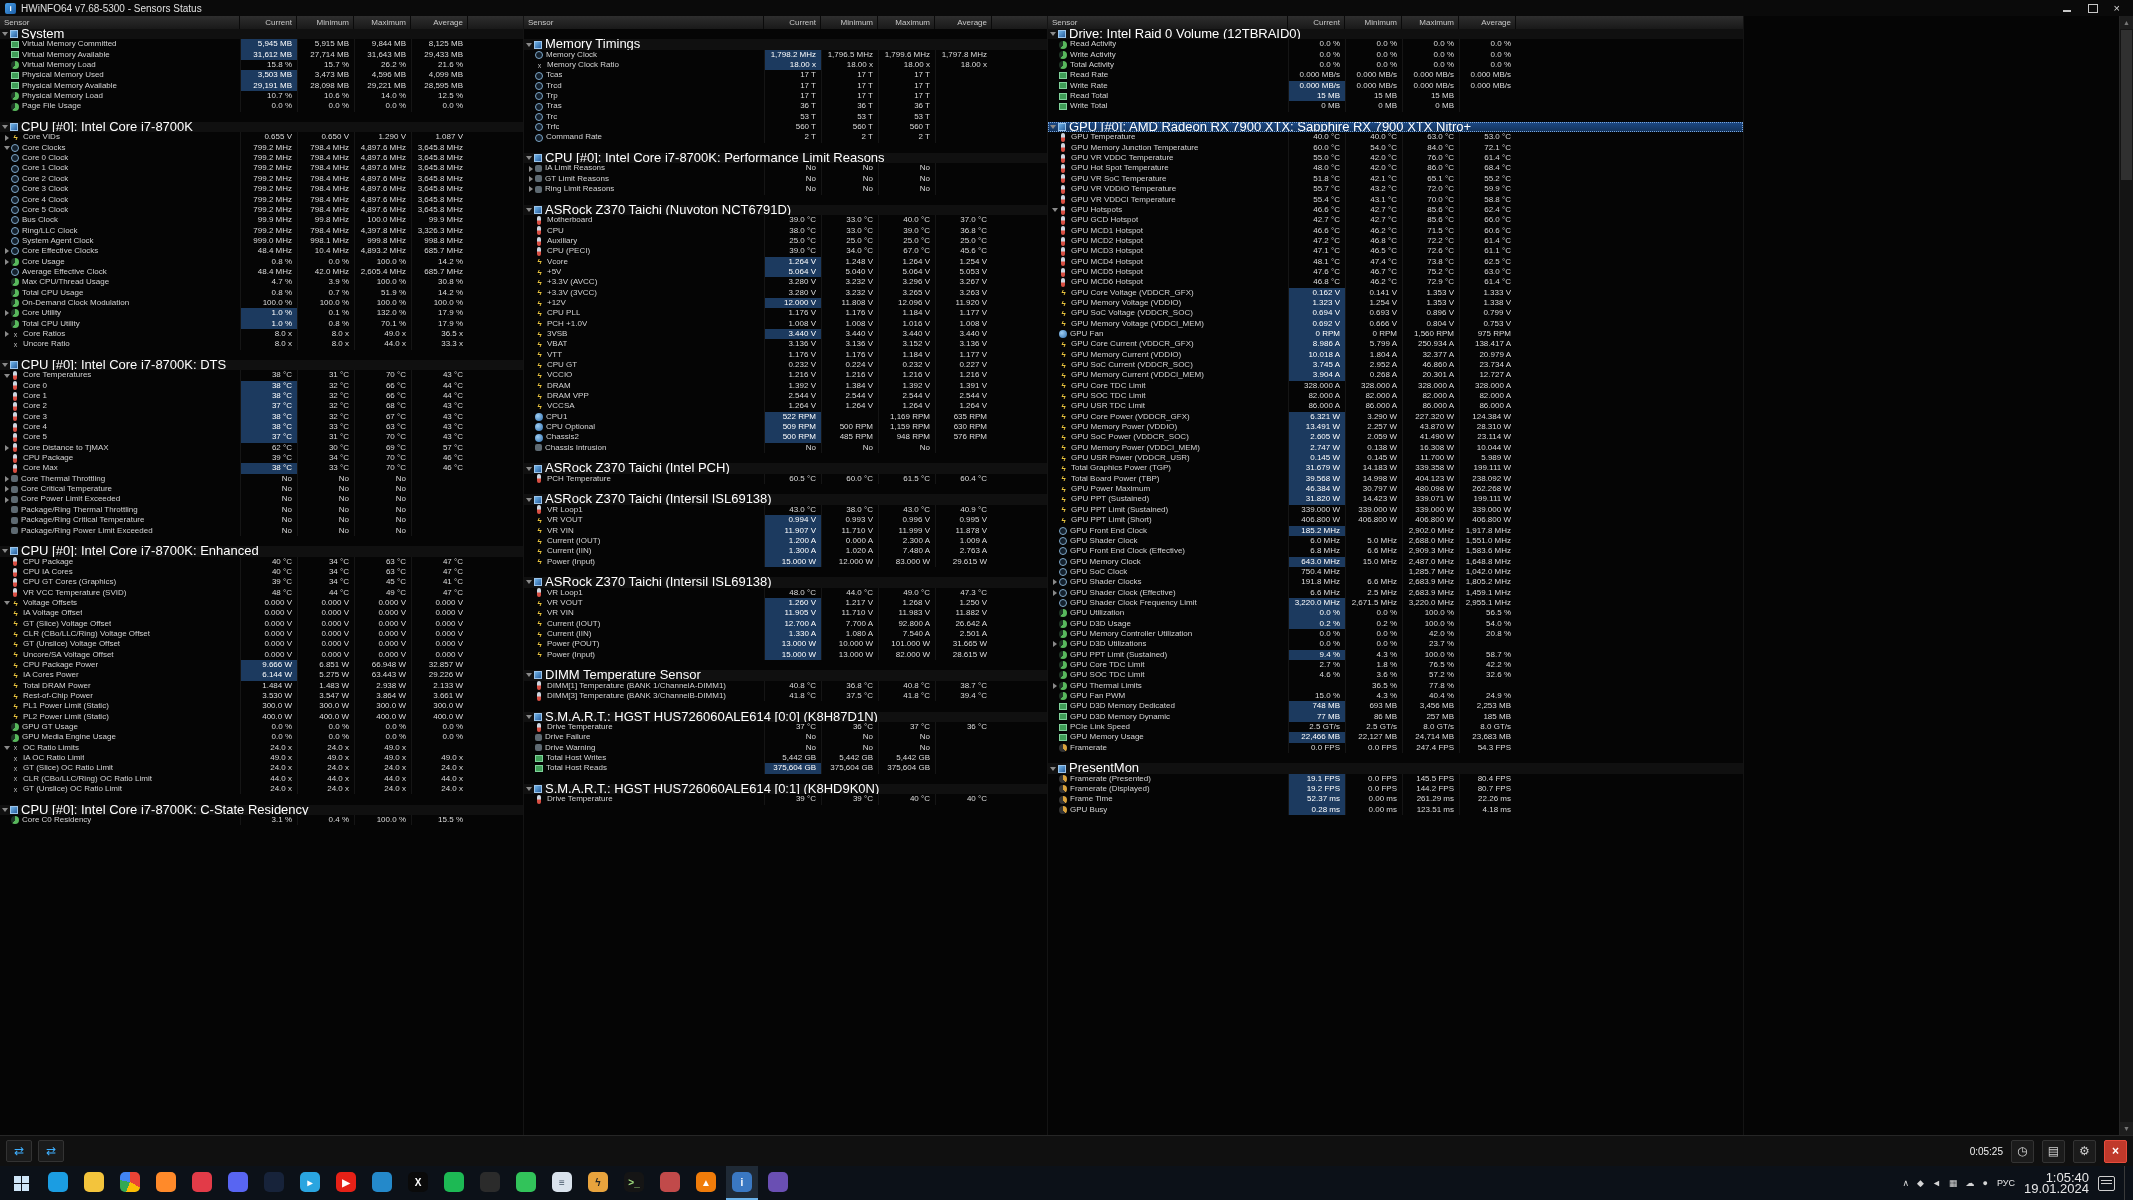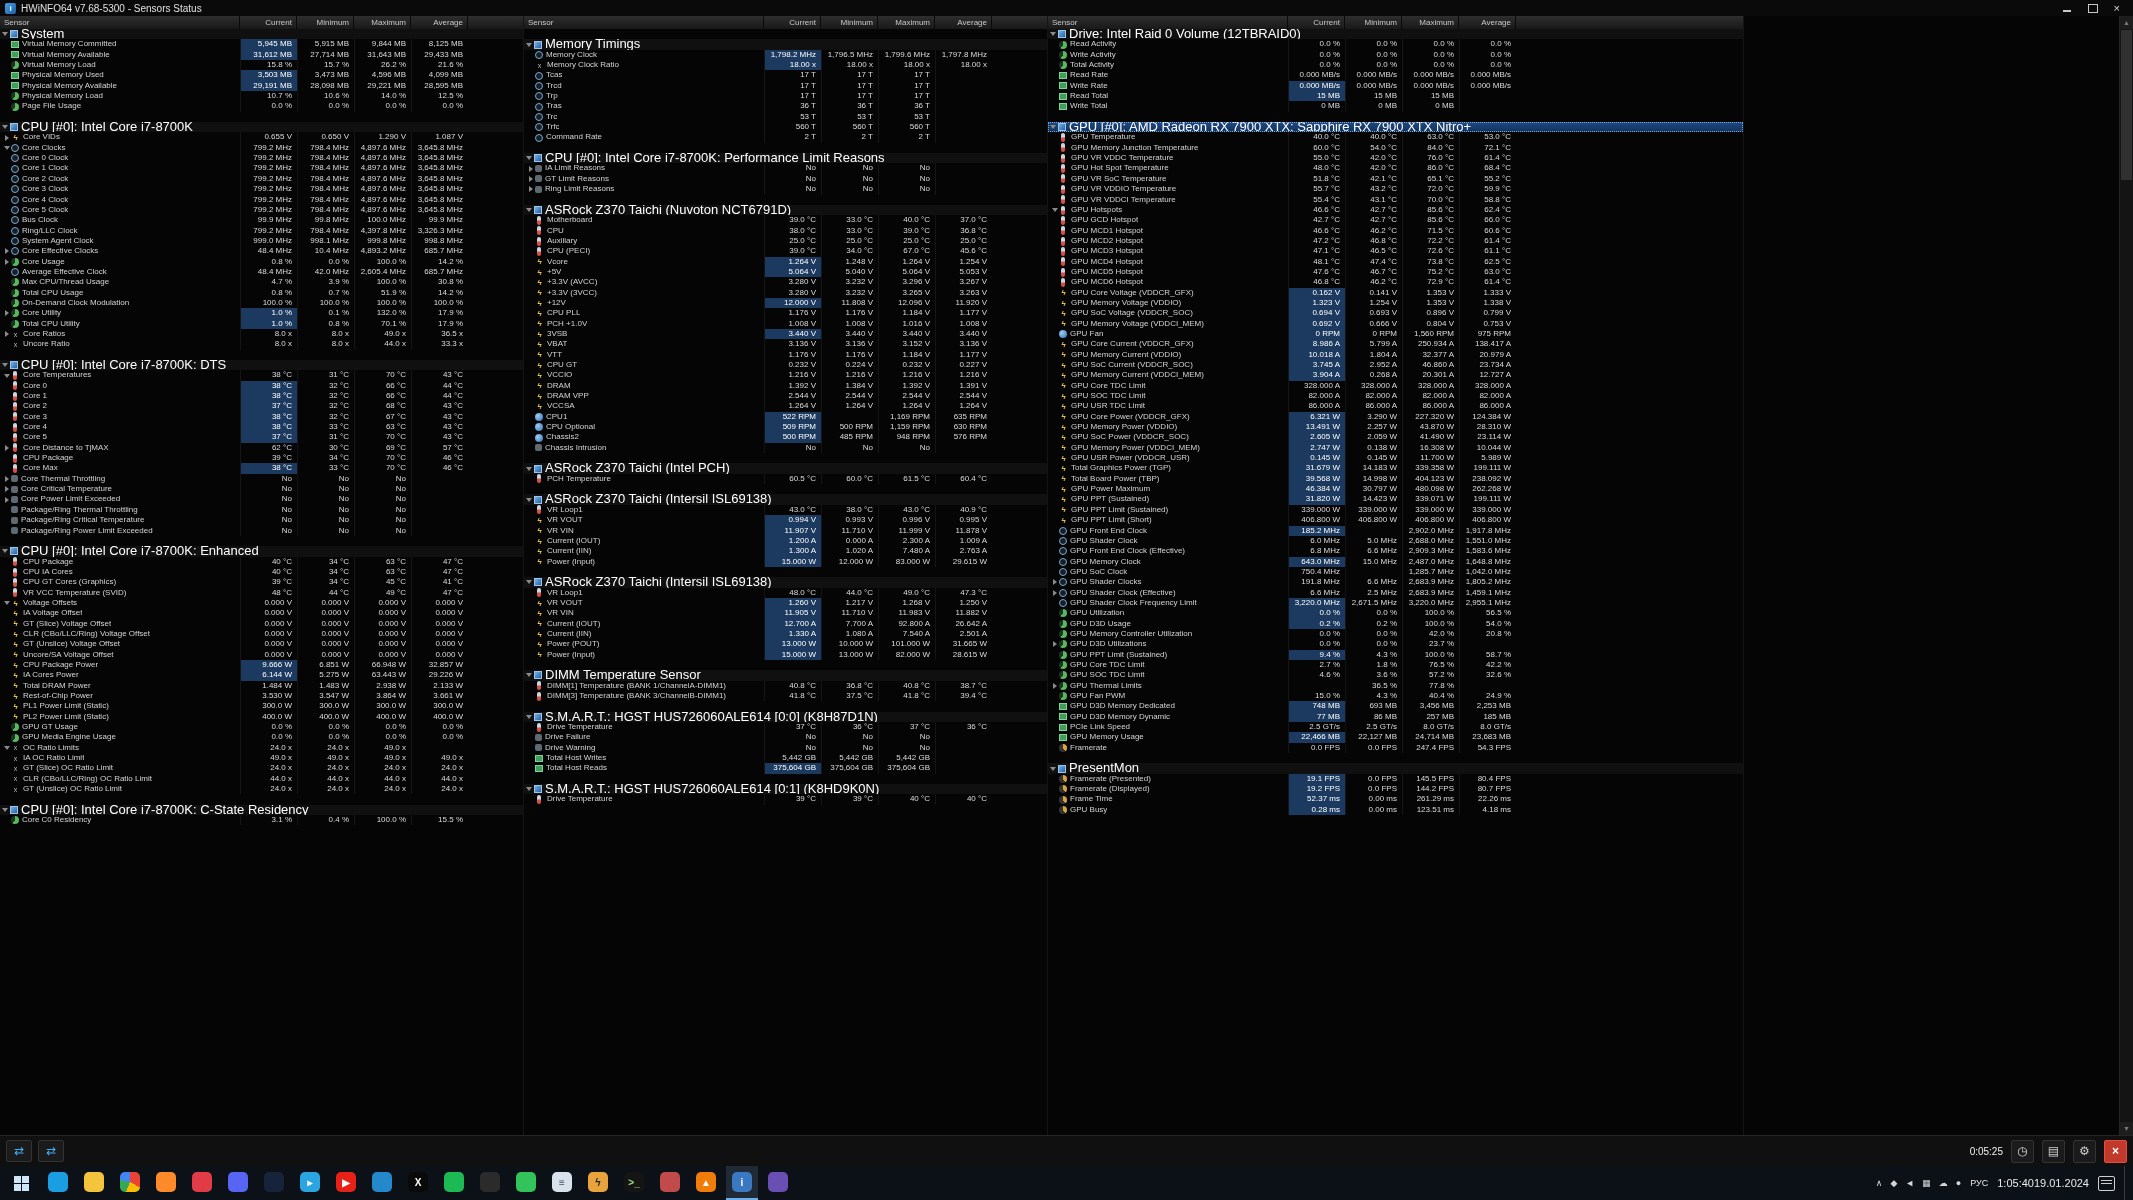--- a/index.html
+++ b/index.html
@@ -64,21 +64,21 @@
 .winlogo{width:15px;height:15px;display:grid;grid-template-columns:7px 7px;grid-template-rows:7px 7px;gap:1px}
 .winlogo i{background:#cfe6f8;display:block}
 .apps{display:flex;align-items:center;gap:4px;height:34px}
 .app{width:32px;height:34px;display:flex;align-items:center;justify-content:center;border-bottom:2px solid transparent;box-sizing:border-box}
 .app.active{background:#1f2a36;border-bottom-color:#6ab1e8}
 .appg{width:20px;height:20px;border-radius:5px;display:flex;align-items:center;justify-content:center;font-size:10px;font-weight:bold;overflow:hidden}
 .tray{margin-left:auto;display:flex;align-items:center;gap:9px;padding-right:3px;height:100%}
 .trayicons{display:flex;align-items:center;gap:8px}
 .trayic{color:#d5d5d5;font-size:9px}
 .lang{color:#e8e8e8;font-size:9px}
-.clockblk{display:flex;flex-direction:row;align-items:flex-end;justify-content:center;color:#e8e8e8;font-size:11px;line-height:11px}
+.clockblk{display:flex;flex-direction:column;align-items:flex-end;justify-content:center;color:#e8e8e8;font-size:13px;line-height:11px}
 .notif{width:15px;height:13px;border:1px solid #cfcfcf;border-radius:2px;position:relative}
 .notif::after{content:"";position:absolute;left:2px;right:2px;top:3px;border-top:1px solid #cfcfcf;box-shadow:0 3px 0 #cfcfcf}
 .sliver{width:5px;height:100%;border-left:1px solid #3a3a3a}
 </style>
 </head>
 <body>
 
 <div class="window">
   <div class="titlebar">
     <div class="appicon">i</div>

